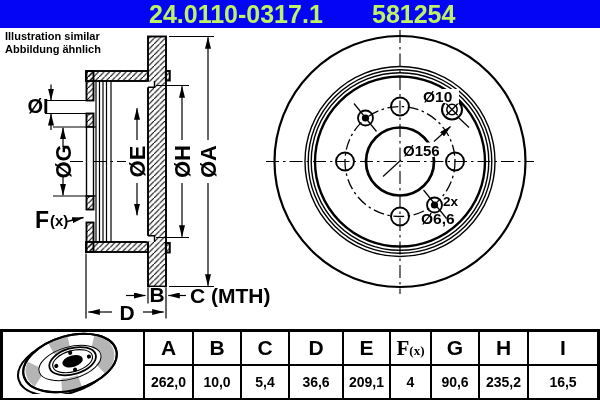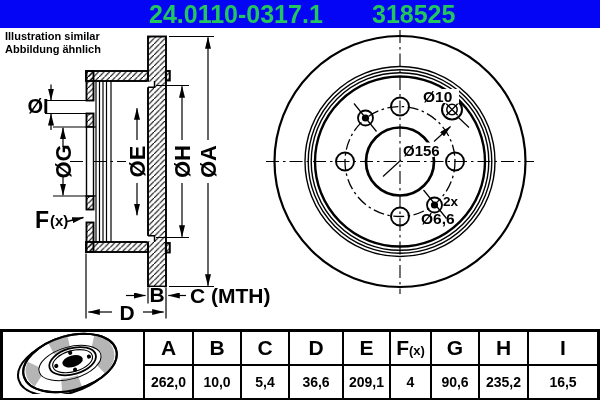--- a/index.html
+++ b/index.html
@@ -1,21 +1,21 @@
 <!DOCTYPE html>
 <html><head>
 <meta charset="utf-8">
 <style>
   html,body{margin:0;padding:0;background:#fff;}
   body{width:600px;height:400px;position:relative;overflow:hidden;
        font-family:"Liberation Sans",sans-serif;-webkit-font-smoothing:antialiased;}
   .abs{position:absolute;}
   
   #header{left:0;top:0;width:600px;height:28px;}
-  #header .pn{position:absolute;top:0px;color:#22c55e;font-weight:bold;font-size:25px;line-height:28px;white-space:nowrap;}
+  #header .pn{position:absolute;top:0px;color:#bef264;font-weight:bold;font-size:25px;line-height:28px;white-space:nowrap;}
   #pn-catalog{left:149px;}
   #pn-article{left:372px;}
   
   #note{left:5px;top:30px;font-size:11px;font-weight:bold;color:#000;line-height:12.5px;white-space:nowrap;}
   
   #drawing{left:0;top:28px;}
   
   #spec{left:0;top:329px;width:600px;}
   table{border-collapse:collapse;table-layout:fixed;width:600px;}
   td{border:2px solid #000;text-align:center;vertical-align:middle;padding:0;height:32px;overflow:hidden;}
@@ -24,21 +24,21 @@
   .h-main{font-size:21px;font-weight:bold;}
   .h-sub{font-size:13px;font-weight:bold;}
   .tv{font-size:14px;font-weight:bold;}
   svg text{fill:#000;}
 </style>
 </head>
 <body>
 
 <div id="header" class="abs" style="background:#0505f5;">
   <span class="pn" id="pn-catalog">24.0110-0317.1</span>
-  <span class="pn" id="pn-article">318525</span>
+  <span class="pn" id="pn-article">581254</span>
 </div>
 
 <div id="note" class="abs">
   <div>Illustration similar</div>
   <div>Abbildung ähnlich</div>
 </div>
 
 <svg id="drawing" class="abs" width="600" height="301" viewBox="0 28 600 301">
   <defs>
     <pattern id="hatch" width="5.5" height="5.5" patternUnits="userSpaceOnUse">
@@ -208,21 +208,21 @@
               <circle cx="3" cy="7.8" r="2.1" fill="#000" stroke="none"></circle>
               <circle cx="3" cy="-9.8" r="2.1" fill="#000" stroke="none"></circle>
             </g>
           </svg>
         </td>
       <td style="width: 47px;"><span class="h-main">A</span></td>
           <td style="width: 46px;"><span class="h-main">B</span></td>
           <td style="width: 46px;"><span class="h-main">C</span></td>
           <td style="width: 52px;"><span class="h-main">D</span></td>
           <td style="width: 45px;"><span class="h-main">E</span></td>
-          <td style="width: 39px;"><span class="h-main">F</span><span class="h-sub">(x)</span></td>
+          <td style="width: 39px; font-family: Liberation Serif, serif;"><span class="h-main">F</span><span class="h-sub">(x)</span></td>
           <td style="width: 46px;"><span class="h-main">G</span></td>
           <td style="width: 47px;"><span class="h-main">H</span></td>
           <td style="width: 68px;"><span class="h-main">I</span></td>
         </tr>
       <tr id="spec-value-row">
           <td class="tv">262,0</td>
           <td class="tv">10,0</td>
           <td class="tv">5,4</td>
           <td class="tv">36,6</td>
           <td class="tv">209,1</td>

